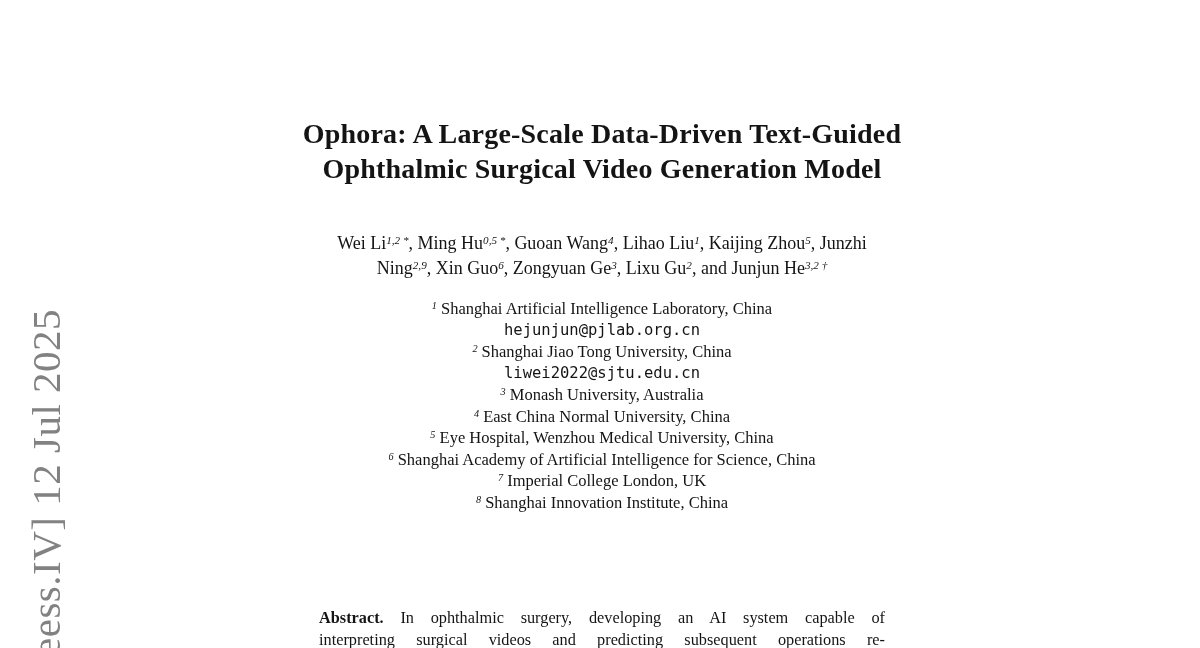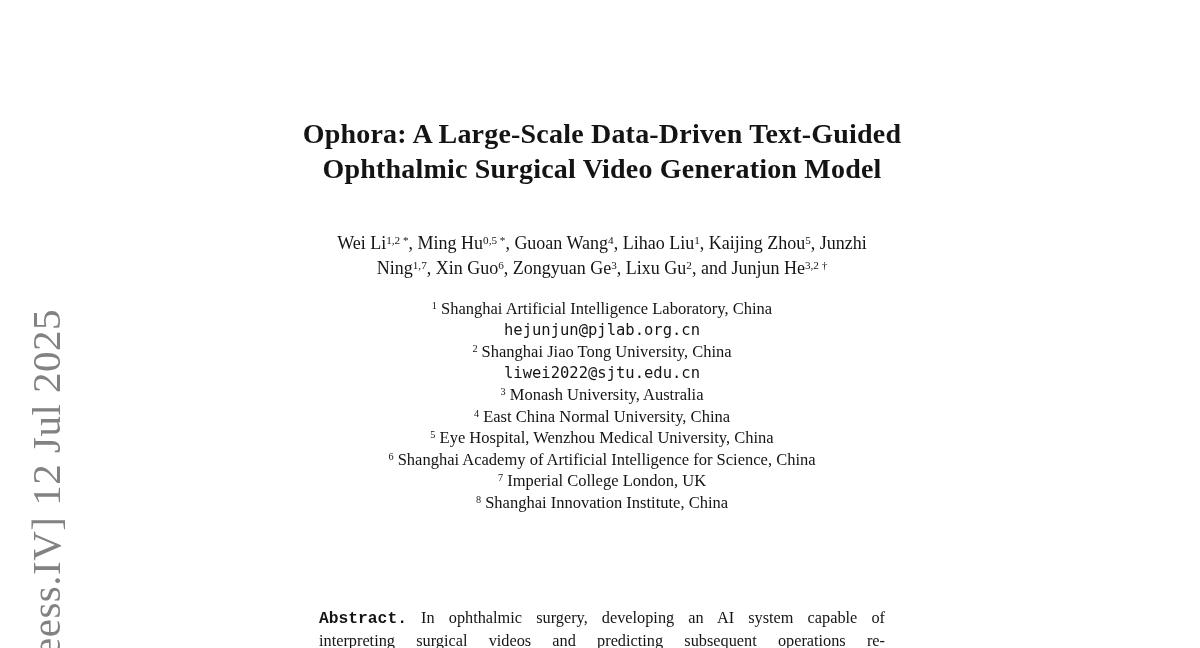--- a/index.html
+++ b/index.html
@@ -61,53 +61,53 @@
   .aff-line.mono {
     font-family: "DejaVu Sans Mono", "Liberation Mono", monospace;
     font-size: 15.5px;
   }
   sup {
     font-size: 62%;
     line-height: 0;
     position: relative;
     top: -0.45em;
     vertical-align: baseline;
+    font-style: italic;
   }
   .abstract-block {
     position: absolute;
     left: 319px;
     top: 607px;
     width: 566px;
     font-size: 16.3px;
     line-height: 22px;
   }
   .abs-line {
     text-align: justify;
     text-align-last: justify;
   }
   .abs-label {
     font-weight: bold;
-    font-family: Liberation Mono, monospace;
   }
 </style>
 </head>
 <body>
 
 <div class="page">
 
   <div class="watermark" style="color: rgb(130, 130, 130);">eess.IV] 12 Jul 2025</div>
 
   <div class="title-block">
     <div>Ophora: A Large-Scale Data-Driven Text-Guided</div>
     <div>Ophthalmic Surgical Video Generation Model</div>
   </div>
 
   <div class="authors-block">
     <div>Wei Li<sup>1,2 *</sup>, Ming Hu<sup>0,5 *</sup>, Guoan Wang<sup>4</sup>, Lihao Liu<sup>1</sup>, Kaijing Zhou<sup>5</sup>, Junzhi</div>
-    <div>Ning<sup>1,7</sup>, Xin Guo<sup>6</sup>, Zongyuan Ge<sup>3</sup>, Lixu Gu<sup>2</sup>, and Junjun He<sup>3,2 †</sup></div>
+    <div>Ning<sup>2,9</sup>, Xin Guo<sup>6</sup>, Zongyuan Ge<sup>3</sup>, Lixu Gu<sup>2</sup>, and Junjun He<sup>3,2 †</sup></div>
   </div>
 
   <div class="affiliations-block">
       <div class="aff-line"><sup>1</sup> Shanghai Artificial Intelligence Laboratory, China</div>
       <div class="aff-line mono">hejunjun@pjlab.org.cn</div>
       <div class="aff-line"><sup>2</sup> Shanghai Jiao Tong University, China</div>
       <div class="aff-line mono">liwei2022@sjtu.edu.cn</div>
       <div class="aff-line"><sup>3</sup> Monash University, Australia</div>
       <div class="aff-line"><sup>4</sup> East China Normal University, China</div>
       <div class="aff-line"><sup>5</sup> Eye Hospital, Wenzhou Medical University, China</div>

